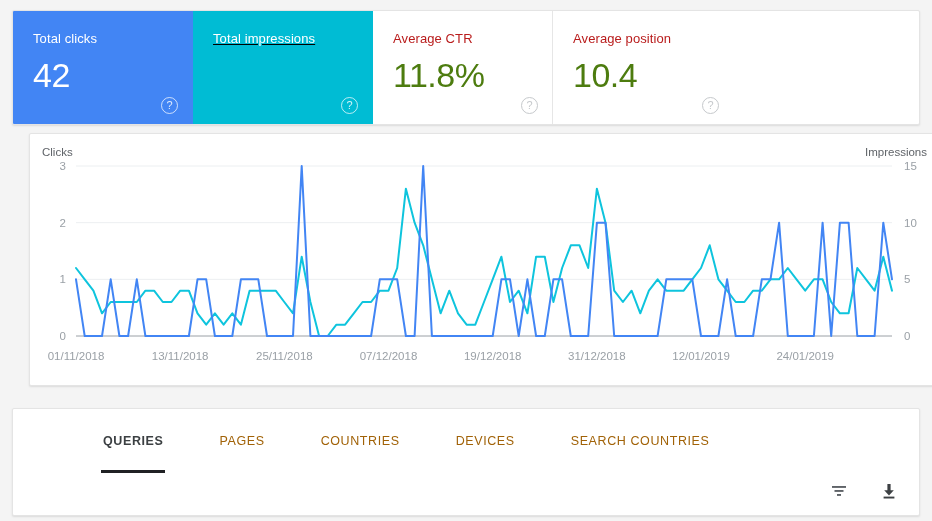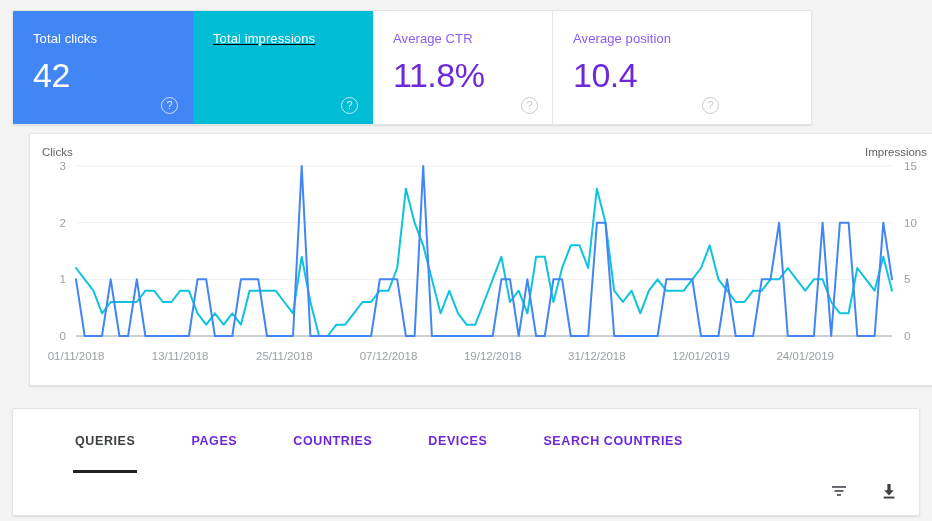--- a/index.html
+++ b/index.html
@@ -9,21 +9,21 @@
     width: 932px; height: 521px;
     background: #f4f4f4;
     font-family: "Liberation Sans", sans-serif;
     overflow: hidden;
   }
   .page { position: relative; width: 932px; height: 521px; }
 
   
   .metrics {
     position: absolute; left: 12px; top: 10px;
-    width: 800px; height: 115px;
+    width: 908px; height: 115px;
     display: flex;
     background: #ffffff;
     border: 1px solid #e4e4e4;
     border-radius: 2px;
     box-shadow: 0 1px 2px rgba(0,0,0,.10);
     overflow: hidden;
   }
   .metric {
     position: relative;
     width: 180px;
@@ -31,32 +31,32 @@
     border-right: 1px solid #e6e6e6;
     background: #ffffff;
     flex: 0 0 180px;
   }
   .metric:last-child { border-right: none; }
   .metric.selected-blue { background: #4285f4; border-right-color: #4285f4; }
   .metric.selected-teal { background: #00bcd4; border-right-color: #00bcd4; text-decoration: underline; }
 
   .metric-label {
     font-size: 13px;
-    color: #8b5cf6;
+    color: #b91c1c;
     letter-spacing: .1px;
     line-height: 16px;
   }
   .metric.selected-blue .metric-label,
   .metric.selected-teal .metric-label { color: #ffffff; }
 
   .metric-value {
     margin-top: 8px;
     font-size: 34px;
     font-weight: 400;
-    color: #6d28d9;
+    color: #4d7c0f;
     line-height: 40px;
     letter-spacing: -.5px;
   }
   .metric.selected-blue .metric-value,
   .metric.selected-teal .metric-value { color: #ffffff; }
 
   .help-icon {
     position: absolute;
     right: 14px; bottom: 10px;
     width: 17px; height: 17px;
@@ -112,36 +112,35 @@
     position: absolute; left: 12px; top: 408px;
     width: 908px; height: 108px;
     background: #ffffff;
     border: 1px solid #e4e4e4;
     border-radius: 2px;
     box-shadow: 0 1px 2px rgba(0,0,0,.10);
   }
   .tabs {
     position: relative;
     height: 64px;
-    padding-left: 34px;
+    padding-left: 62px;
     display: flex;
     align-items: center;
     gap: 0;
   }
   .tab {
     position: relative;
     height: 64px;
     display: flex; align-items: center; justify-content: center;
     padding: 0 28px;
     font-size: 12.5px;
     letter-spacing: .6px;
-    color: #6d28d9;
+    color: #a16207;
     cursor: pointer;
     white-space: nowrap;
-    font-weight: bold;
   }
   .tab.active { color: #3c4043; font-weight: 700; }
   .tab.active::after {
     content: "";
     position: absolute;
     left: 26px; right: 26px; bottom: 0;
     height: 3px;
     background: #202124;
   }
   .table-toolbar {

